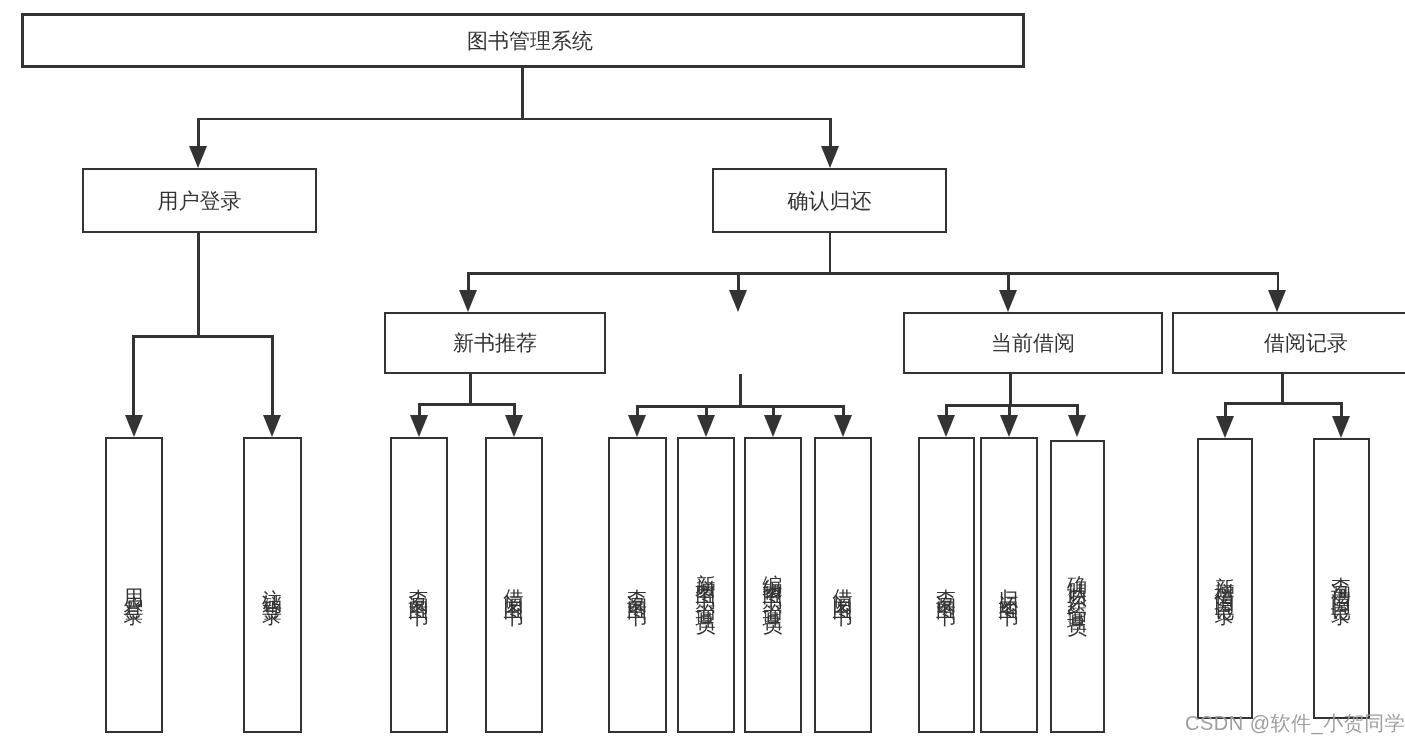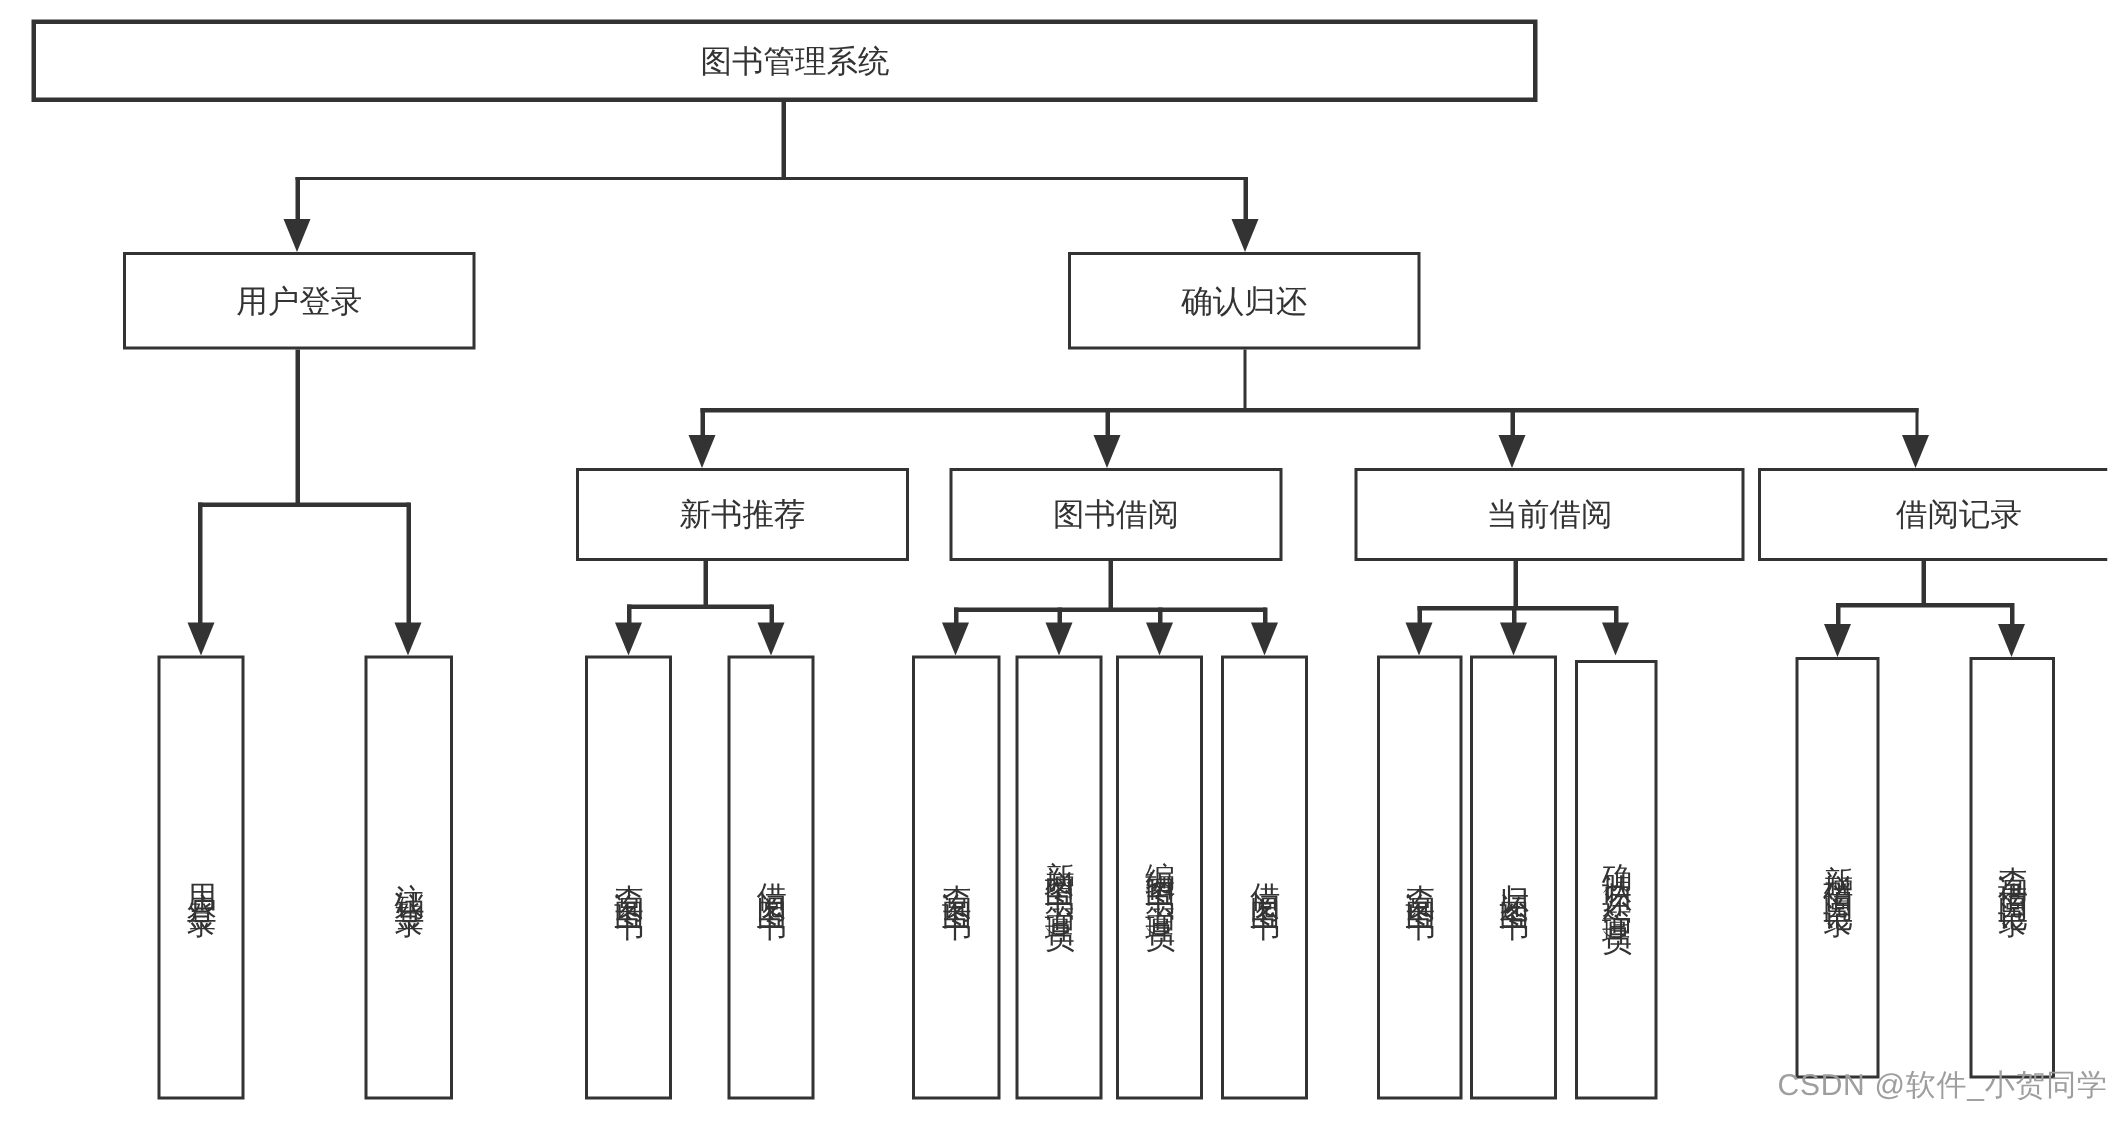--- a/index.html
+++ b/index.html
@@ -77,23 +77,20 @@
   <div class="arrow" style="left:459px;top:290px"></div>
   <div class="seg v" style="left:737px;top:272px;height:20px"></div>
   <div class="arrow" style="left:729px;top:290px"></div>
   <div class="seg v" style="left:1007px;top:272px;height:20px"></div>
   <div class="arrow" style="left:999px;top:290px"></div>
   <div class="seg v" style="left:1276.5px;top:272px;height:20px"></div>
   <div class="arrow" style="left:1268px;top:290px"></div>
 
   <div class="box" style="left:384px;top:312px;width:222px;height:62px">
     <span>新书推荐</span>
-  </div>
-  <div class="box" style="left:633px;top:312px;width:222px;height:62px">
-    <span>图书借阅</span>
   </div>
   <div class="box" style="left:903px;top:312px;width:260px;height:62px">
     <span>当前借阅</span>
   </div>
   <div class="box" style="left:1172px;top:312px;width:268px;height:62px">
     <span>借阅记录</span>
   </div>
 
   <div class="seg v" style="left:469px;top:374px;height:31px"></div>
   <div class="seg h" style="left:418px;top:403px;width:97px"></div>

